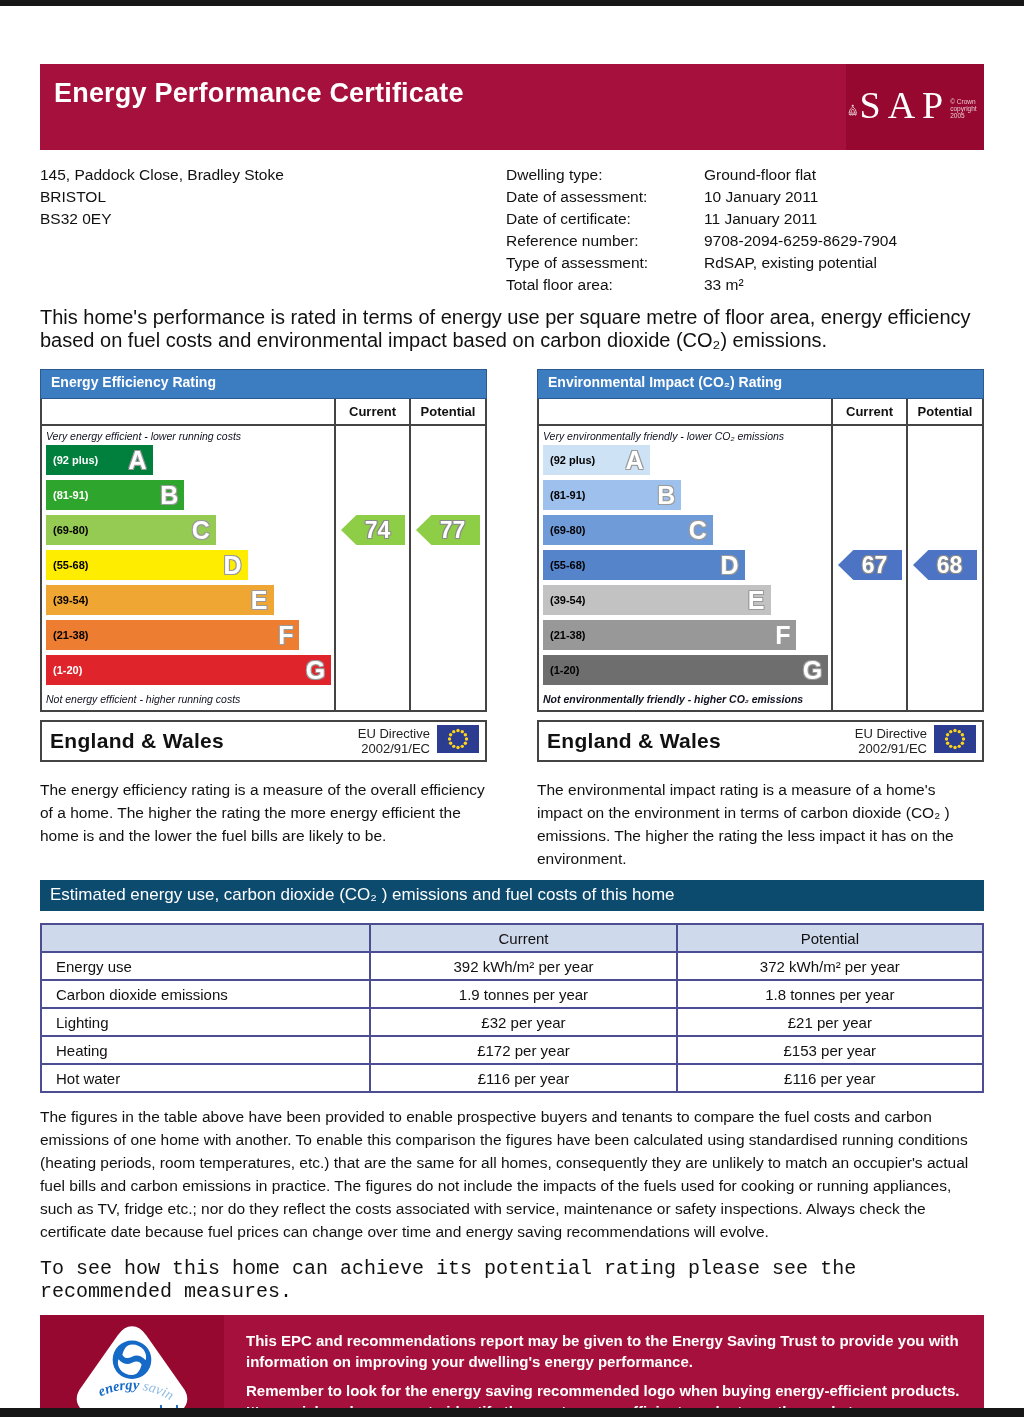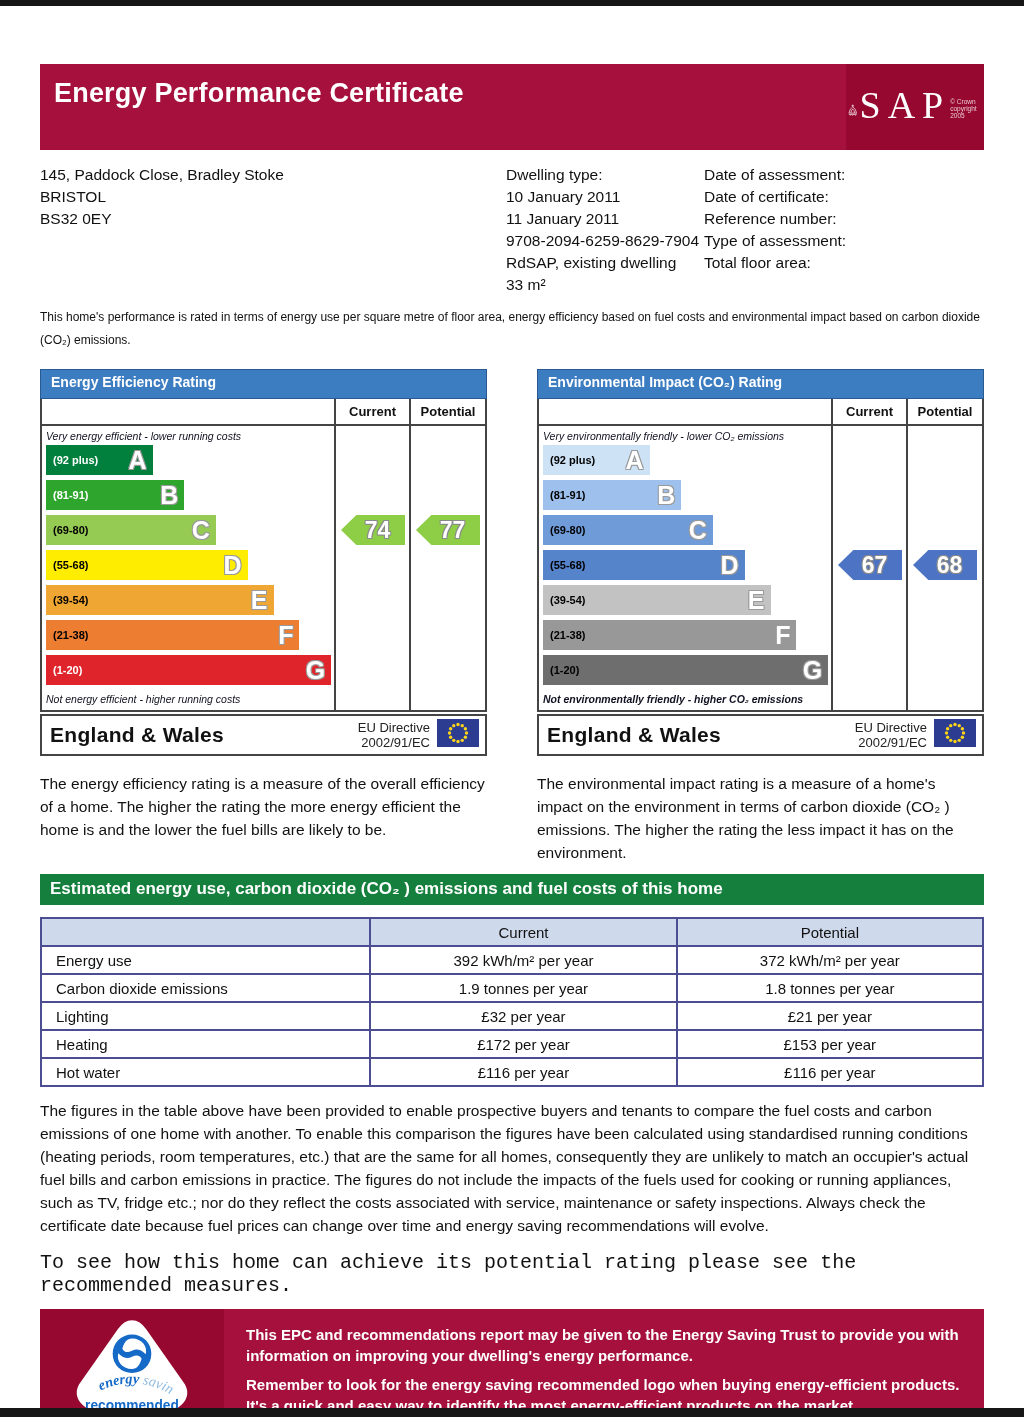--- a/index.html
+++ b/index.html
@@ -18,21 +18,21 @@
              display:flex; flex-direction:row; align-items:center; justify-content:center; }
   .sap-letters { font-family:"Liberation Serif","DejaVu Serif",serif; color:#fff; font-size:38px;
                  line-height:30px; letter-spacing:7px; margin-top:-4px; }
   .sap-crown { margin-bottom:-7px; }
   .sap-copy { color:#e9c9d2; font-size:6.5px; margin-top:2px; }
 
   
   .info-row { display:flex; margin-top:14px; font-size:15.5px; line-height:22px; }
   .address { flex:1; }
   .details-grid { width:478px; display:grid; grid-template-columns:198px 1fr; }
-  .intro { margin-top:10px; font-size:12px; line-height:23px; }
+  .intro { margin-top:10px; font-size:20px; line-height:23px; }
 
   
   .charts-row { display:flex; justify-content:space-between; margin-top:17px; }
   .chart { width:447px; }
   .chart-title { height:30px; background:#3C7DC1; border:1px solid #2a5b90; color:#fff;
                  font-size:14px; font-weight:bold; padding:4px 0 0 10px; }
   .chart-table { border:2px solid #444; border-top:none; display:grid;
                  grid-template-columns:1fr 75px 76px; }
   .chart-hdr { height:27px; border-bottom:2px solid #444; font-size:13px; font-weight:bold;
                display:flex; align-items:center; justify-content:center; }
@@ -42,32 +42,32 @@
   .band-row { height:35px; }
   .band { height:30px; display:flex; align-items:center; justify-content:space-between; padding:0 6px 0 7px; }
   .band .range { font-size:11px; font-weight:bold; }
   .band .grade { font-size:25px; font-weight:bold; color:#fff; line-height:26px;
                  text-shadow:-1px -1px 0 #9a9a9a, 1px -1px 0 #9a9a9a, -1px 1px 0 #9a9a9a, 1px 1px 0 #9a9a9a; }
   .col-cell { position:relative; }
   .arrow { position:absolute; left:5px; width:64px; height:30px; display:flex; align-items:center; justify-content:center;
            clip-path:polygon(0 50%, 24% 0, 100% 0, 100% 100%, 24% 100%); padding-left:9px; }
   .arrow span { color:#fff; font-size:23px; font-weight:bold;
                 text-shadow:-1px -1px 0 #8a8a8a, 1px -1px 0 #8a8a8a, -1px 1px 0 #8a8a8a, 1px 1px 0 #8a8a8a; }
-  .chart-footer { border:2px solid #444; border-top:2px solid #444; margin-top:2px; height:42px;
+  .chart-footer { border:2px solid #444; border-top:2px solid #444; margin-top:8px; height:42px;
                   display:flex; align-items:center; padding:0 6px 0 8px; }
   .region-name { font-size:21px; font-weight:bold; flex:1; letter-spacing:.3px; }
   .directive { font-size:13px; color:#222; text-align:right; line-height:15px; margin-right:7px; }
 
   
   .desc-row { display:flex; justify-content:space-between; margin-top:16px; }
   .desc-row p { width:447px; font-size:15.5px; line-height:23px; }
 
   
-  .section-banner { margin-top:10px; height:31px; background:#15803d; color:#fff;
-                    font-size:17px; font-weight:bold; padding:5px 0 0 10px; }
+  .section-banner { margin-top:10px; height:31px; background:#0c4a6e; color:#fff;
+                    font-size:17px; font-weight:normal; padding:5px 0 0 10px; }
 
   
   table.costs { margin-top:12px; width:100%; border-collapse:collapse; font-size:15px; }
   table.costs th, table.costs td { border:2px solid #4D4D94; height:28px; }
   table.costs th { background:#CFD9EC; font-weight:normal; }
   td.rowlabel { width:330px; text-align:left; padding-left:14px; }
   td.val, th.val { width:307px; text-align:center; }
 
   
   .body-text { margin-top:12px; font-size:15.5px; line-height:23px; }
@@ -110,28 +110,29 @@
     </header>
 
     <section class="info-row">
       <div class="address" id="address-block">
           <div>145, Paddock Close, Bradley Stoke</div>
           <div>BRISTOL</div>
           <div>BS32 0EY</div>
         </div>
       <div class="details-grid" id="details-grid">
           <span>Dwelling type:</span>
+          <span>Ground-floor flat</span>
           <span>Date of assessment:</span>
           <span>10 January 2011</span>
           <span>Date of certificate:</span>
           <span>11 January 2011</span>
           <span>Reference number:</span>
           <span>9708-2094-6259-8629-7904</span>
           <span>Type of assessment:</span>
-          <span>RdSAP, existing dwelling</span>
+          <span>RdSAP, existing potential</span>
           <span>Total floor area:</span>
           <span>33 m²</span>
         </div>
     </section>
 
     <p class="intro">This home's performance is rated in terms of energy use per square metre of floor area, energy efficiency based on fuel costs and environmental impact based on carbon dioxide (CO₂) emissions.</p>
 
     <section class="charts-row">
       <div class="chart" id="chart-0">
           <div class="chart-title">Energy Efficiency Rating</div>

